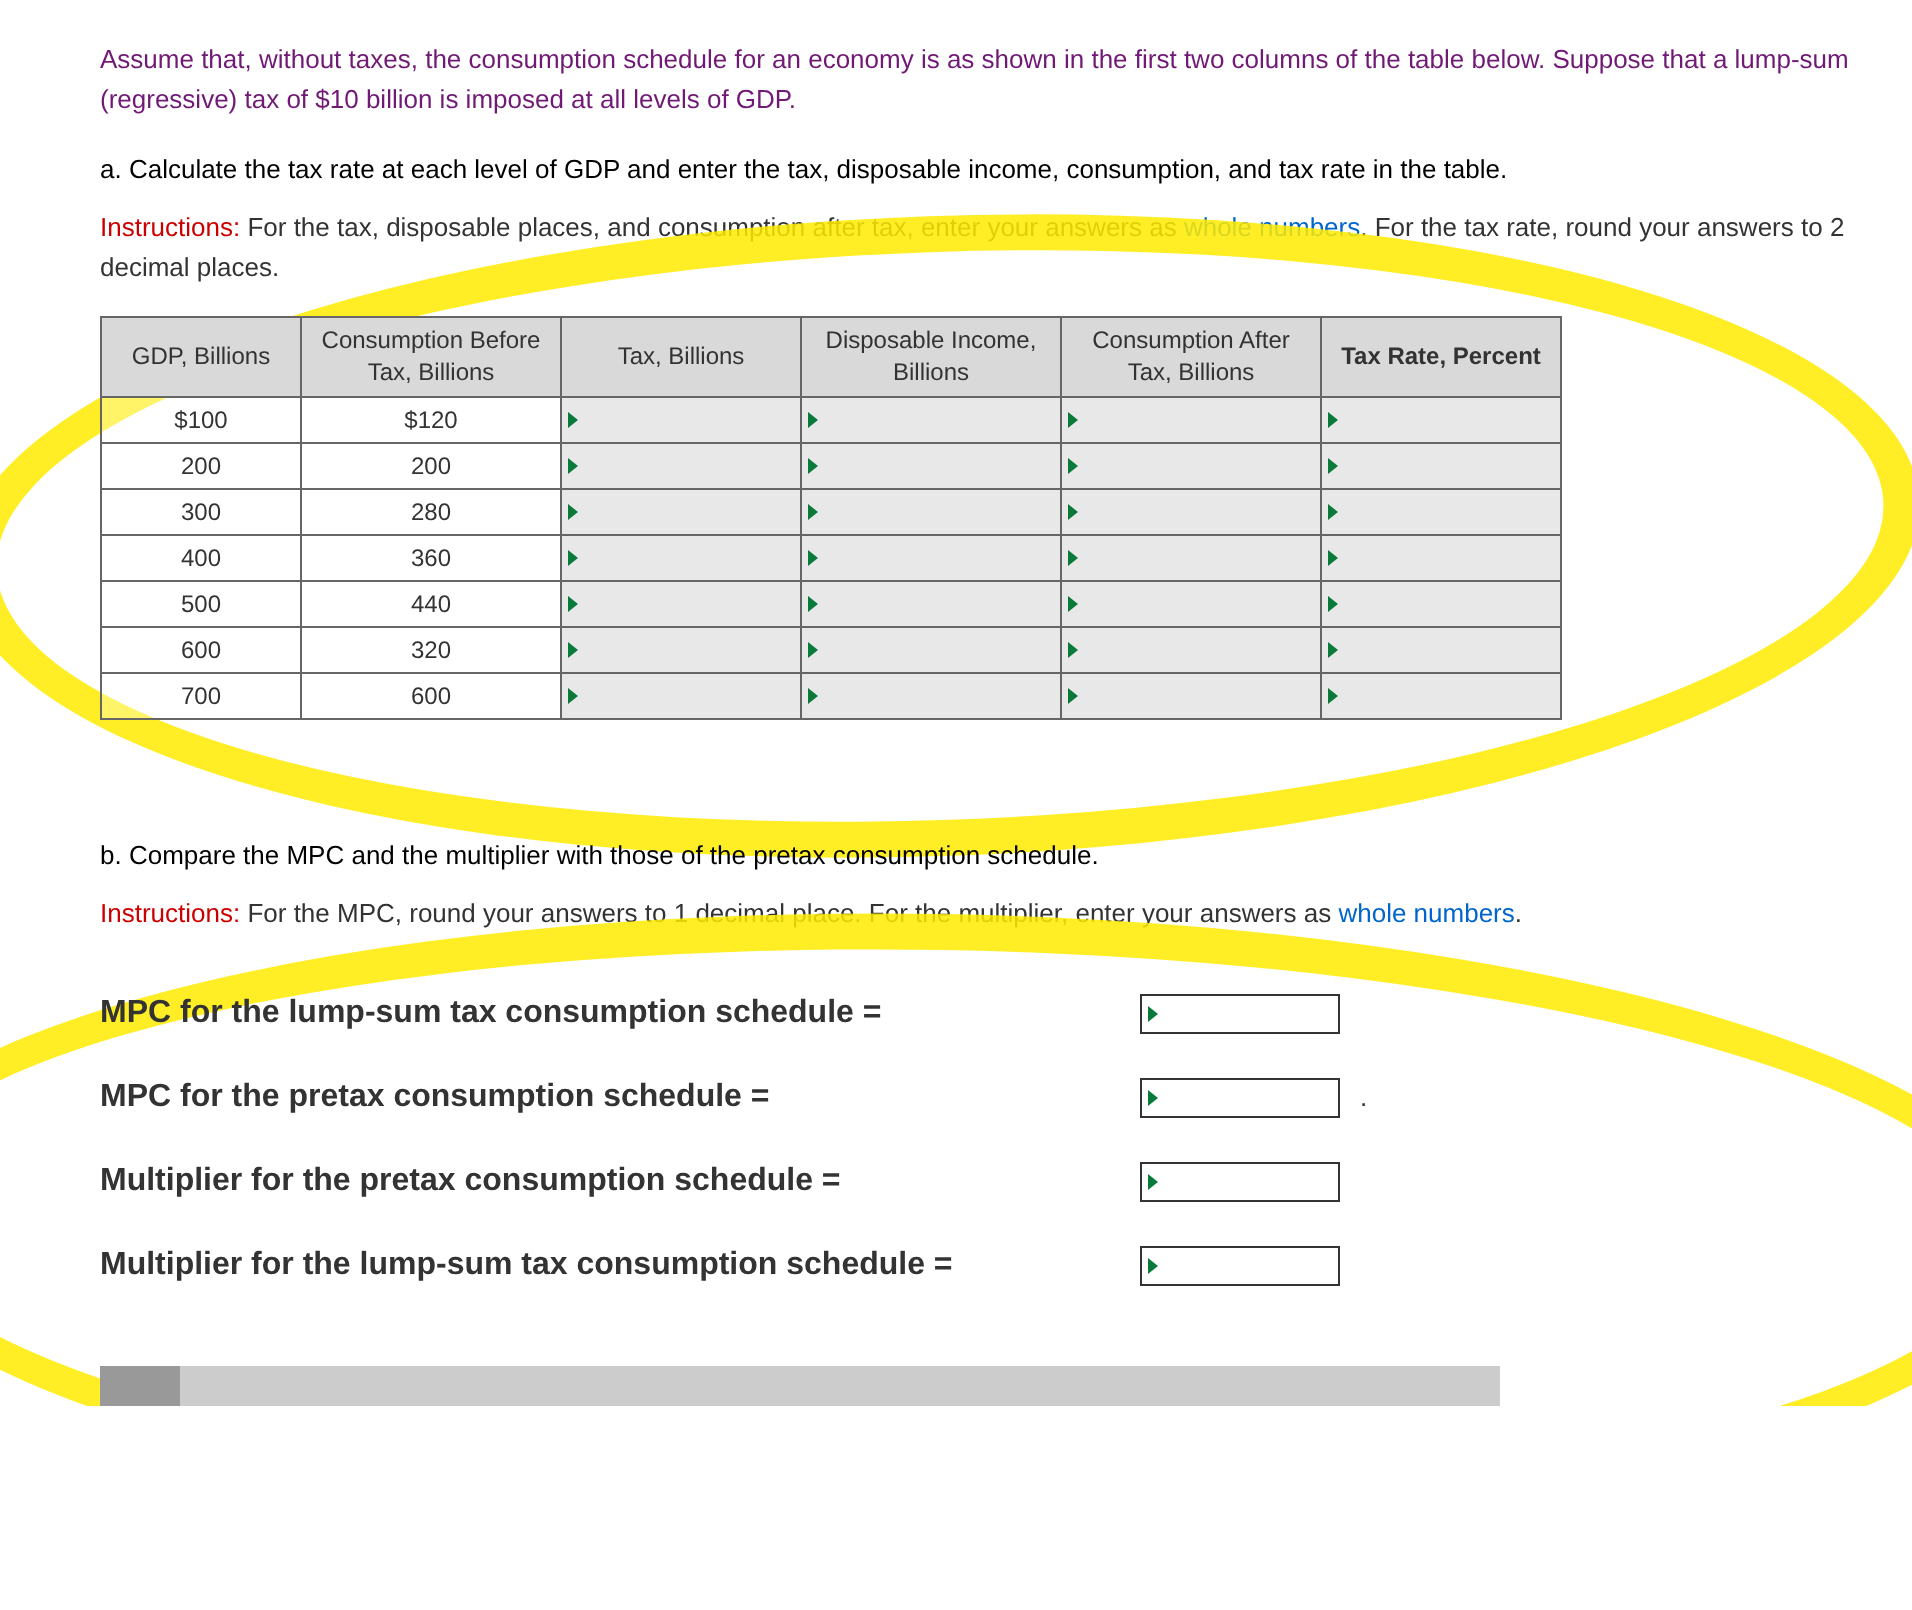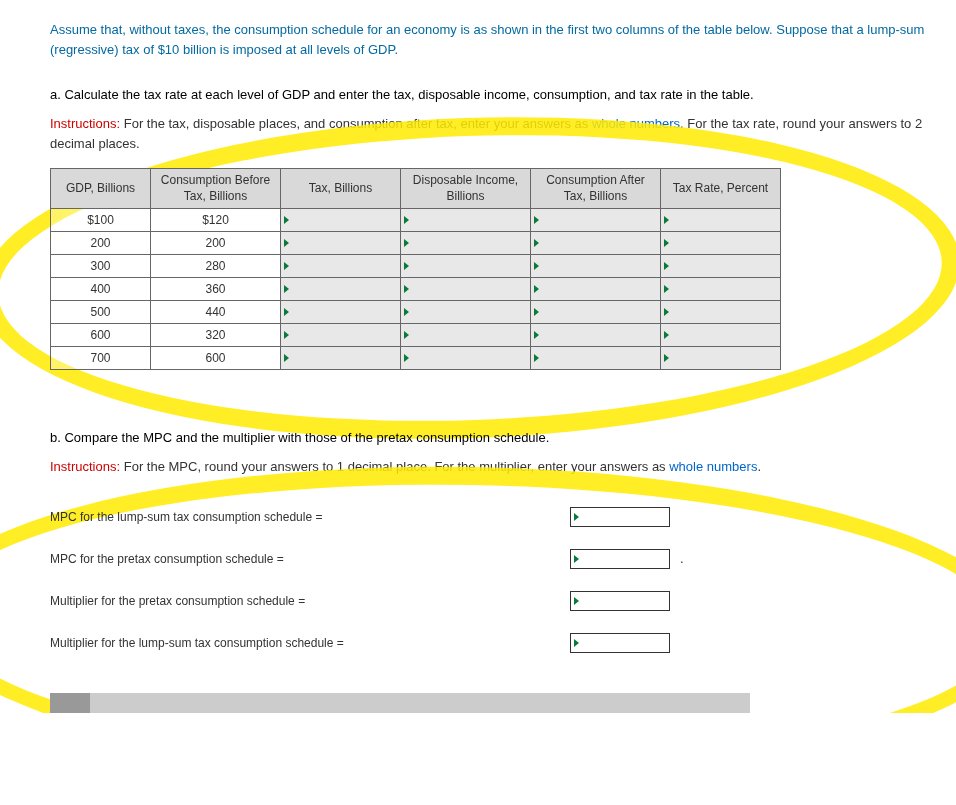--- a/index.html
+++ b/index.html
@@ -11,23 +11,23 @@
       font-family: Arial, sans-serif;
       font-size: 13px;
       color: #333;
       background: #fff;
       padding: 20px 0 0 50px;
       width: 956px;
       position: relative;
       overflow: hidden;
     }
     .question-text {
-      margin-bottom: 28px;
+      margin-bottom: 18px;
       line-height: 1.5;
-      color: #0369a1;
+      color: #701a75;
     }
     .sub-question {
       margin-bottom: 12px;
       color: #000000;
     }
     .instructions {
       margin-bottom: 15px;
       line-height: 1.5;
     }
     .instructions-label {
@@ -106,40 +106,41 @@
       height: 0;
       border-top: 4px solid transparent;
       border-bottom: 4px solid transparent;
       border-left: 5px solid #0a7a3a;
     }
     th.col-gdp { width: 100px; }
     th.col-cons-before { width: 130px; }
     th.col-tax { width: 110px; }
     th.col-disp { width: 130px; }
     th.col-cons-after { width: 130px; }
-    th.col-rate { width: 100px; }
+    th.col-rate { width: 100px; font-weight: bold; }
     
     .part-b {
       margin-top: 44px;
       position: relative;
     }
     .answer-rows {
       margin-top: 30px;
       position: relative;
     }
     .answer-row {
       display: flex;
       align-items: center;
       margin-bottom: 22px;
       position: relative;
       z-index: 1;
     }
     .answer-label {
       width: 520px;
-      font-size: 12px;
+      font-size: 16px;
+      font-weight: bold;
     }
     .answer-input {
       width: 100px;
       height: 20px;
       border: 1px solid #333;
       background: #fff;
       position: relative;
     }
     .answer-input::before {
       content: '';

